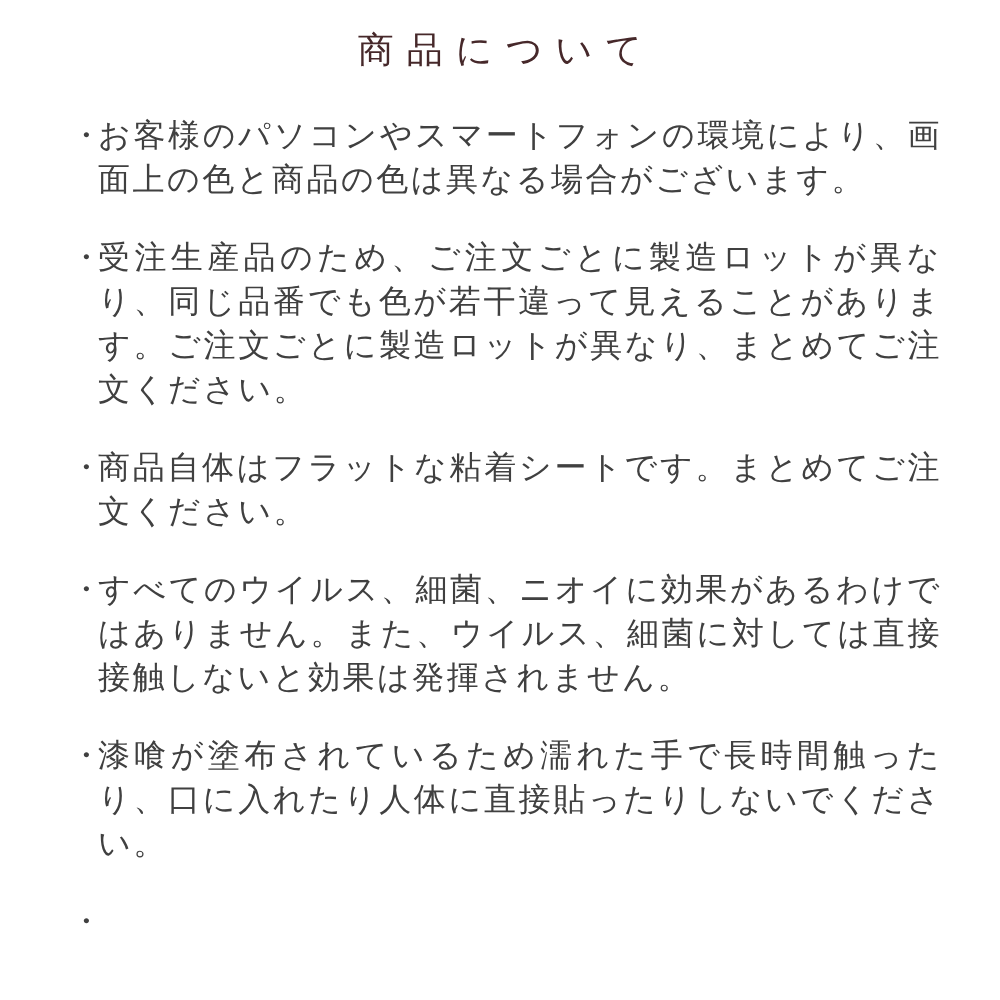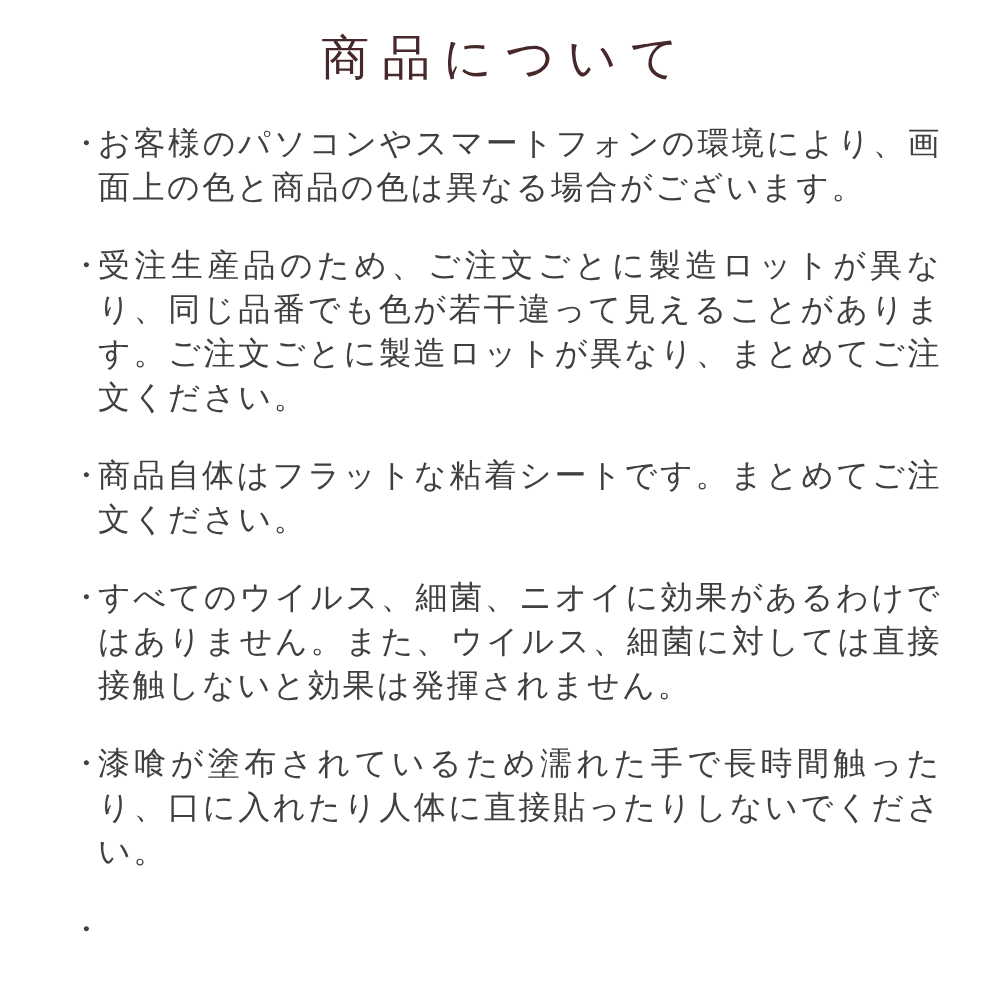--- a/index.html
+++ b/index.html
@@ -12,22 +12,22 @@
     background: var(--bg-color, #ffffff);
     font-family: "Liberation Sans", "DejaVu Sans", sans-serif;
     overflow: hidden;
   }
   .page {
     width: 1000px;
     height: 1000px;
     box-sizing: border-box;
   }
   h1.title {
-    margin: 32px 0 0 0;
-    font-size: 48px;
+    margin: 24px 0 0 0;
+    font-size: 36px;
     line-height: 52px;
     font-weight: 500;
     text-align: center;
     letter-spacing: 13px;
     text-indent: 13px; 
     color: var(--title-color, #46282a);
   }
   ul.notice-list {
     list-style: none;
     margin: 37px 58px 0 72px;

